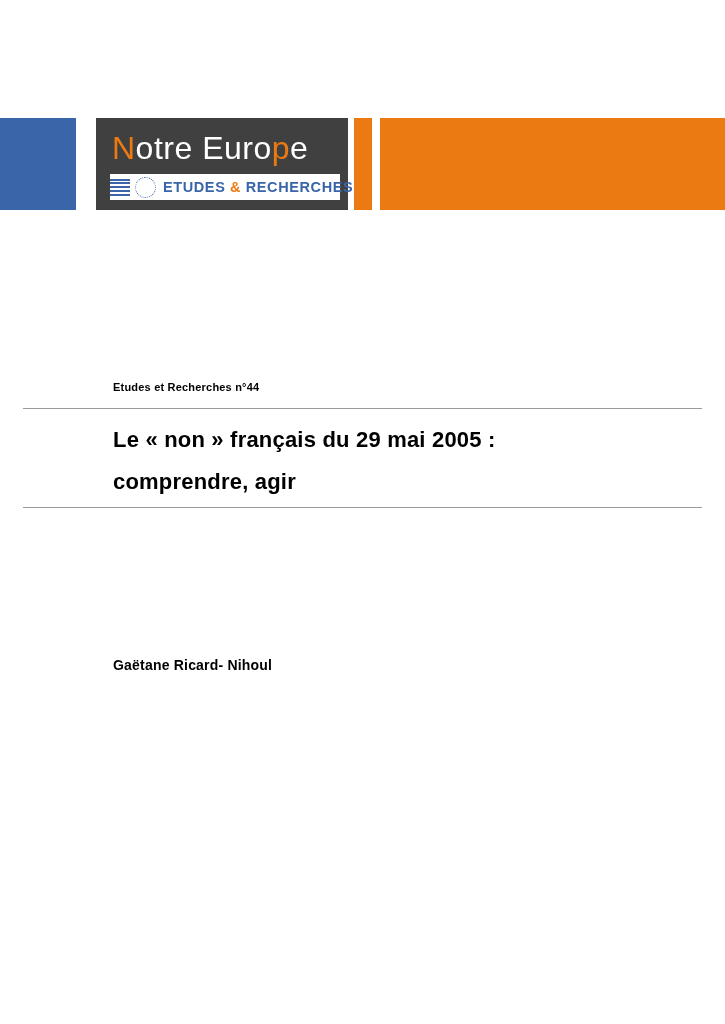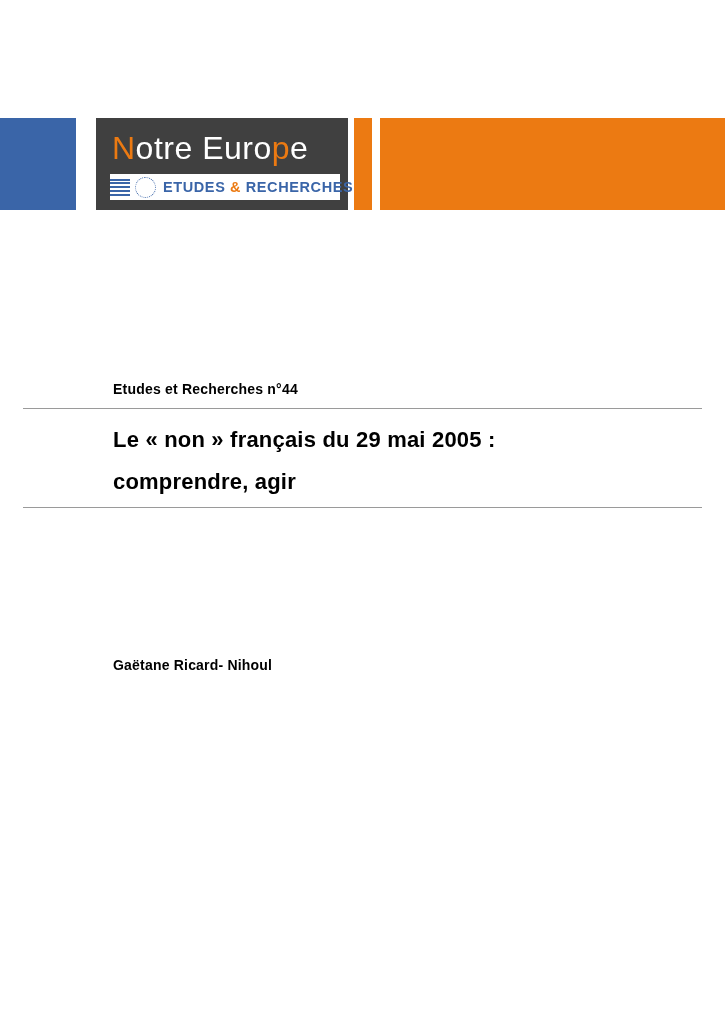--- a/index.html
+++ b/index.html
@@ -122,21 +122,21 @@
   }
   .logo-sub-text .amp {
     color: #ec7a12;
   }
 
   
   .doc-series {
     position: absolute;
     left: 113px;
     top: 381px;
-    font-size: 14px;
+    font-size: 11px;
     font-weight: bold;
     letter-spacing: 0.2px;
     color: #000;
   }
   .rule {
     position: absolute;
     left: 23px;
     width: 679px;
     height: 1px;
     background: #9a9a9a;

